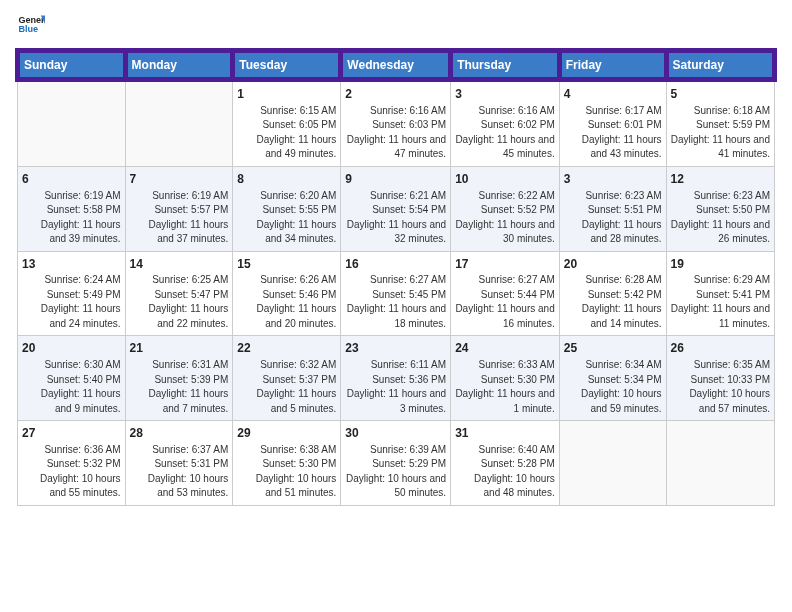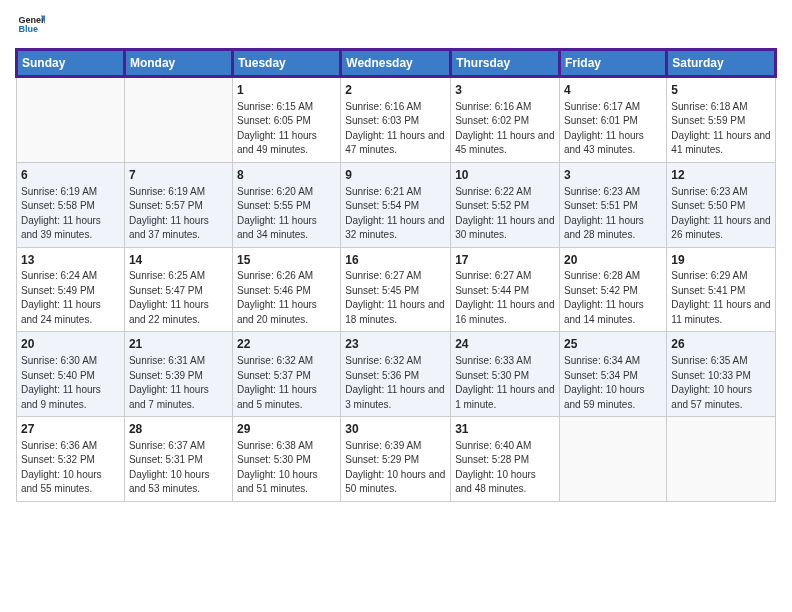--- a/index.html
+++ b/index.html
@@ -50,21 +50,21 @@
       margin-top: 6px;
       font-size: 10.5px;
     }
     .calendar th {
       background-color: #3a7cc7;
       color: #fff;
       padding: 5px 4px;
       text-align: left;
       font-size: 12px;
       font-weight: bold;
-      border: 3px solid #4c1d95;
+      border: 5px solid #4c1d95;
     }
     .calendar td {
       vertical-align: top;
       padding: 4px 4px;
       border: 1px solid #ccc;
       width: 113px;
       min-height: 70px;
       color: #222;
       line-height: 1.4;
     }
@@ -74,20 +74,21 @@
     .day-num {
       font-weight: bold;
       font-size: 12px;
       display: block;
       margin-bottom: 1px;
     }
     .day-info {
       font-size: 10px;
       color: #333;
       line-height: 1.45;
+      text-align: right;
     }
     .row-shaded td {
       background-color: #f0f4fa;
     }
     .row-white td {
       background-color: #ffffff;
     }
   </style>
 </head>
 <body>
@@ -259,21 +260,21 @@
 Daylight: 11 hours and 7 minutes.</div>
           </td>
           <td>
             <span class="day-num">22</span>
             <div class="day-info">Sunrise: 6:32 AM
 Sunset: 5:37 PM
 Daylight: 11 hours and 5 minutes.</div>
           </td>
           <td>
             <span class="day-num">23</span>
-            <div class="day-info">Sunrise: 6:32 AM
+            <div class="day-info">Sunrise: 6:11 AM
 Sunset: 5:36 PM
 Daylight: 11 hours and 3 minutes.</div>
           </td>
           <td>
             <span class="day-num">24</span>
             <div class="day-info">Sunrise: 6:33 AM
 Sunset: 5:30 PM
 Daylight: 11 hours and 1 minute.</div>
           </td>
           <td>

